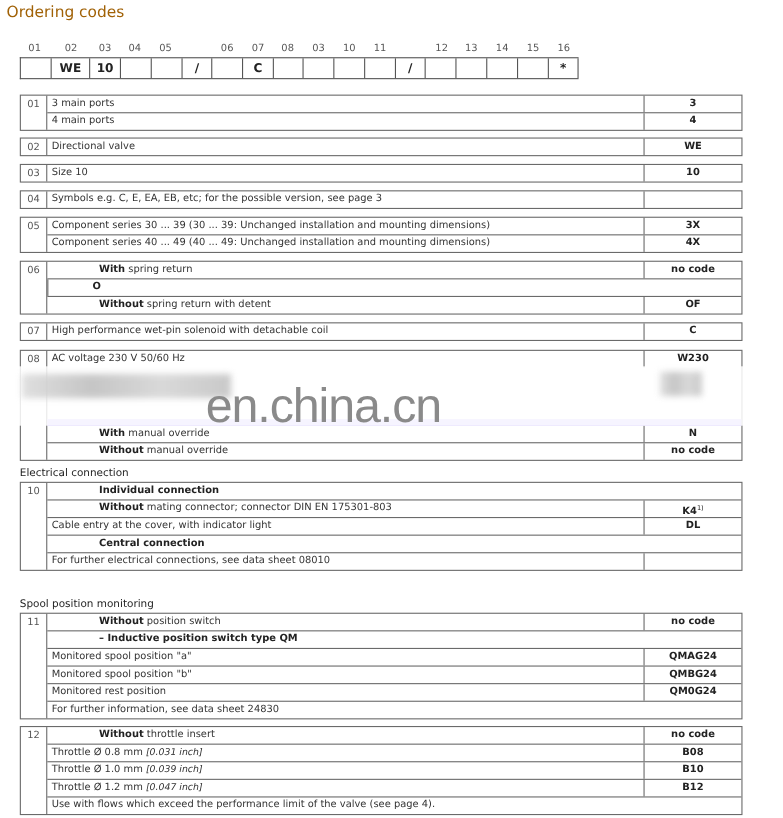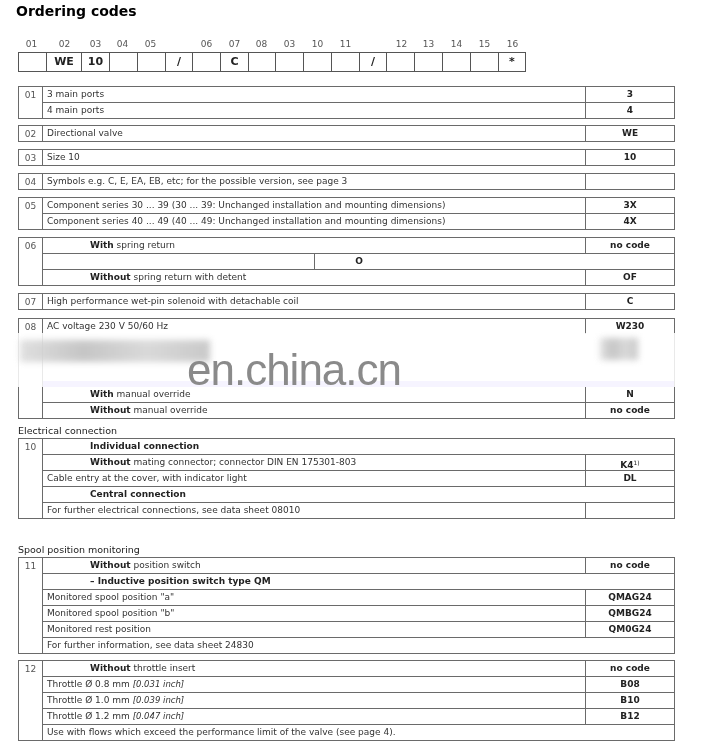--- a/index.html
+++ b/index.html
@@ -2,22 +2,22 @@
 <html><head>
 <meta charset="utf-8">
 <style>
   html, body { margin: 0; padding: 0; background: #ffffff; }
   body {
     width: 712px; height: 744px; position: relative; overflow: hidden;
     font-family: "DejaVu Sans", "Liberation Sans", sans-serif;
     color: #2a2a2a;
   }
   .title {
-    position: absolute; left: 16px; top: 3px;
-    font-size: 14px; font-weight: bold; color: #000000;
+    position: absolute; left: 6px; top: 3px;
+    font-size: 14px; font-weight: normal; color: #a16207;
   }
   
   .strip-labels { position: absolute; top: 39px; left: 0; height: 12px; }
   .strip-label {
     position: absolute; font-size: 9px; color: #555; width: 27px; text-align: center;
   }
   .strip-boxes {
     position: absolute; top: 52px; left: 18px; height: 18px;
     display: flex; border: 1px solid #555; border-right: none;
   }
@@ -29,21 +29,21 @@
   .group {
     position: absolute; left: 18px; width: 657px;
     border: 1px solid #6a6a6a; box-sizing: border-box;
     display: flex;
   }
   .gnum {
     width: 24px; flex: none; border-right: 1px solid #6a6a6a;
     font-size: 9px; color: #555; text-align: center; padding-top: 3px; box-sizing: border-box;
   }
   .grows { flex: 1; display: flex; flex-direction: column; }
-  .row { display: flex; height: 15px; border-top: 1px solid #6a6a6a; box-sizing: content-box; justify-content: center; }
+  .row { display: flex; height: 15px; border-top: 1px solid #6a6a6a; box-sizing: content-box; }
   .row:first-child { border-top: none; }
   .rdesc {
     flex: 1; font-size: 9px; line-height: 15px; padding-left: 4px; color: #333;
     white-space: nowrap; overflow: hidden;
   }
   .rdesc b { color: #222; margin-left: 43px; }
   .rdesc i { font-style: italic; font-size: 8.5px; }
   .rcode {
     width: 88px; flex: none; border-left: 1px solid #6a6a6a;
     font-size: 9px; font-weight: bold; text-align: center; line-height: 15px; color: #222;

